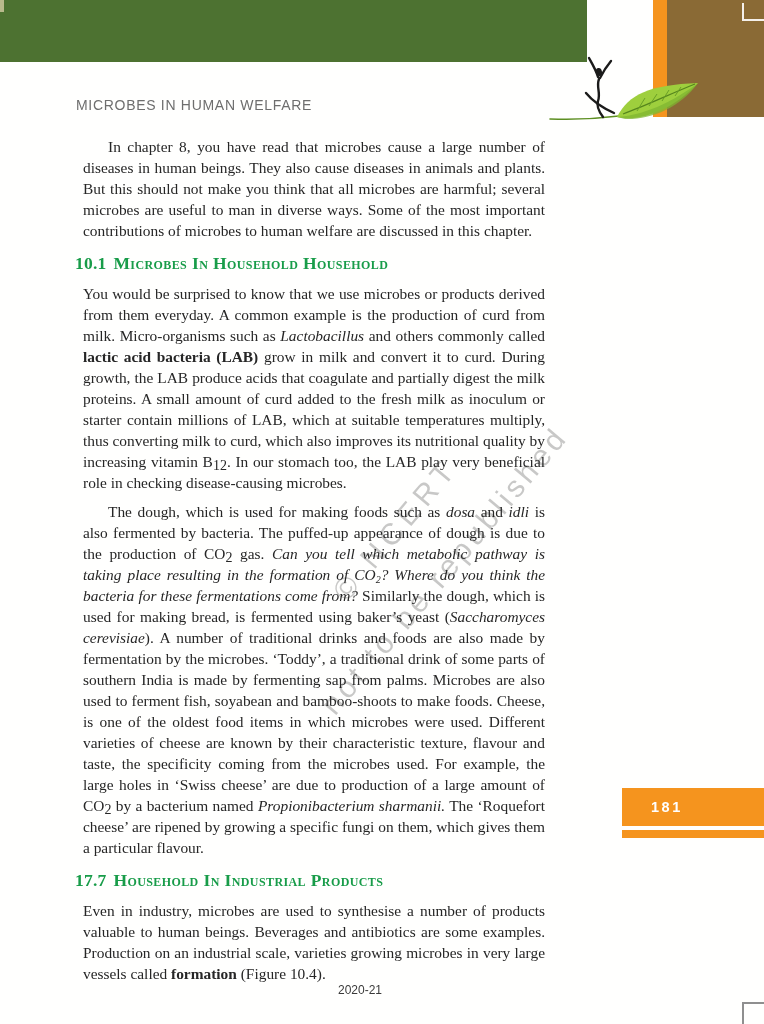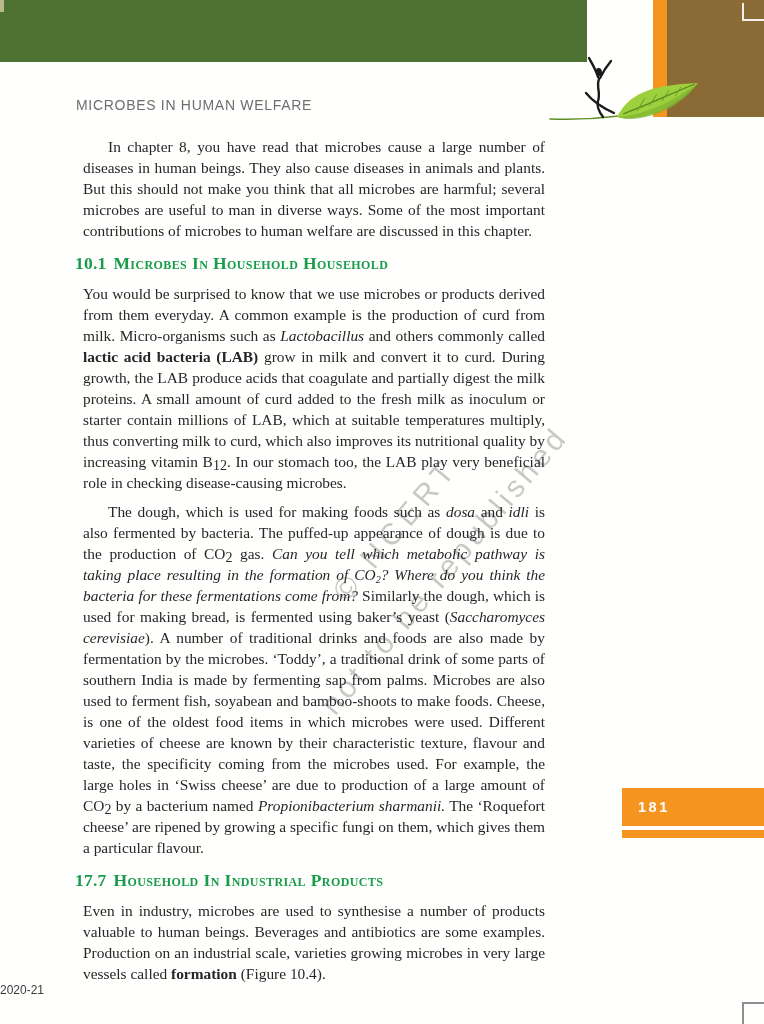--- a/index.html
+++ b/index.html
@@ -42,26 +42,26 @@
   h2.section-head .sec-num{margin-right:7px;}
   h2.section-head .sc{font-variant:small-caps;letter-spacing:.4px;}
   .seg-i{font-style:italic;}
   .seg-b{font-weight:bold;}
   .seg-sub{font-size:14px;vertical-align:-3px;line-height:0;}
   .seg-isub{font-size:10px;vertical-align:-3px;line-height:0;font-style:italic;}
   
   .page-badge{
     position:absolute;left:622px;top:788px;width:142px;height:38px;background:#f5941e;
     color:#ffffff;font-family:"Liberation Sans",sans-serif;font-size:14.5px;font-weight:bold;
-    letter-spacing:2.5px;line-height:38px;padding-left:16px;box-sizing:border-box;z-index:2;
+    letter-spacing:2.5px;line-height:38px;padding-left:29px;box-sizing:border-box;z-index:2;
   }
   .orange-strip-thin{position:absolute;left:622px;top:830px;width:142px;height:8px;background:#f5941e;}
   
   .footer-year{
-    position:absolute;left:0;top:983px;width:720px;
+    position:absolute;left:0;top:983px;width:720px;text-align:center;
     font-family:"Liberation Sans",sans-serif;font-size:12px;color:#3a3a3a;z-index:1;
   }
   .corner-gray{position:absolute;left:742px;top:1002px;width:22px;height:22px;
     border-left:2px solid #8f8f8f;border-top:2px solid #8f8f8f;}
 </style>
 </head>
 <body>
 
 <div class="page">
 

